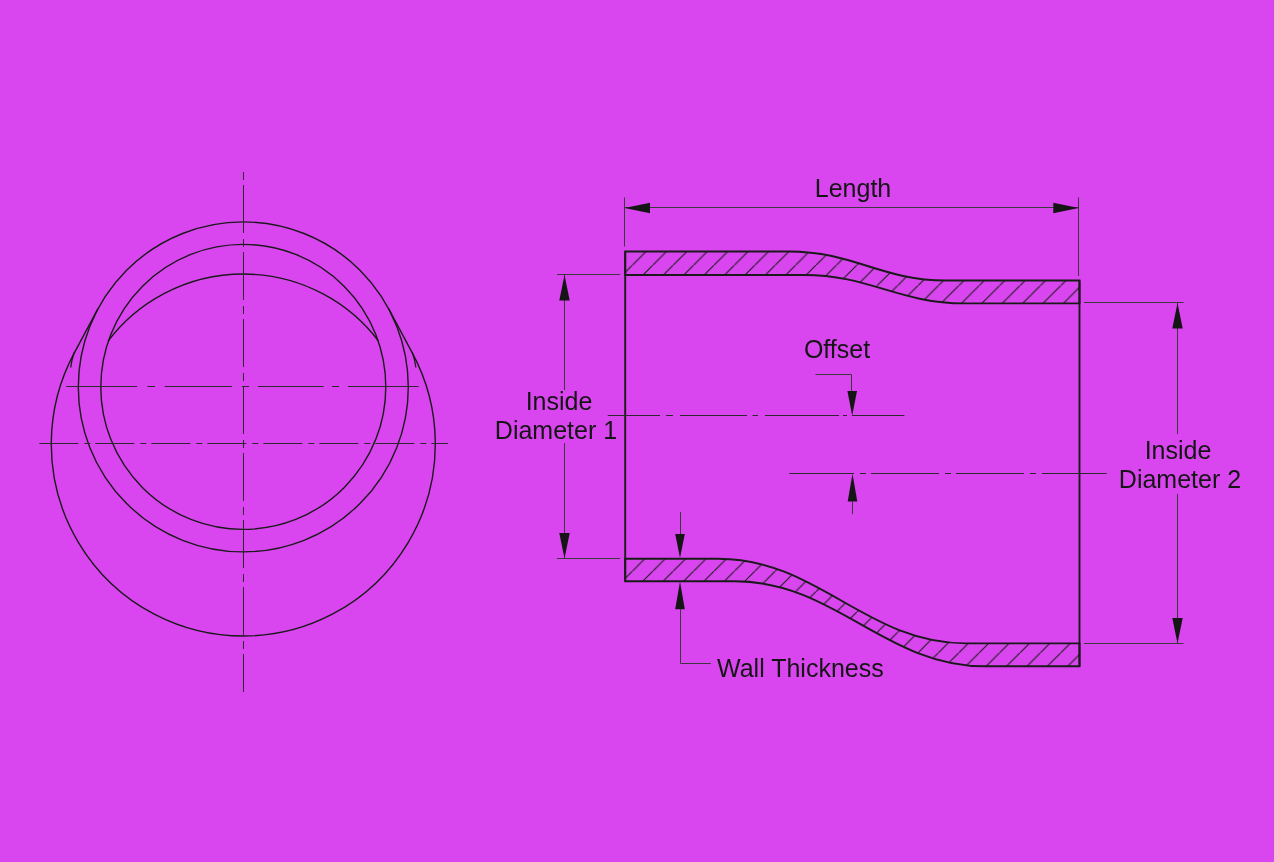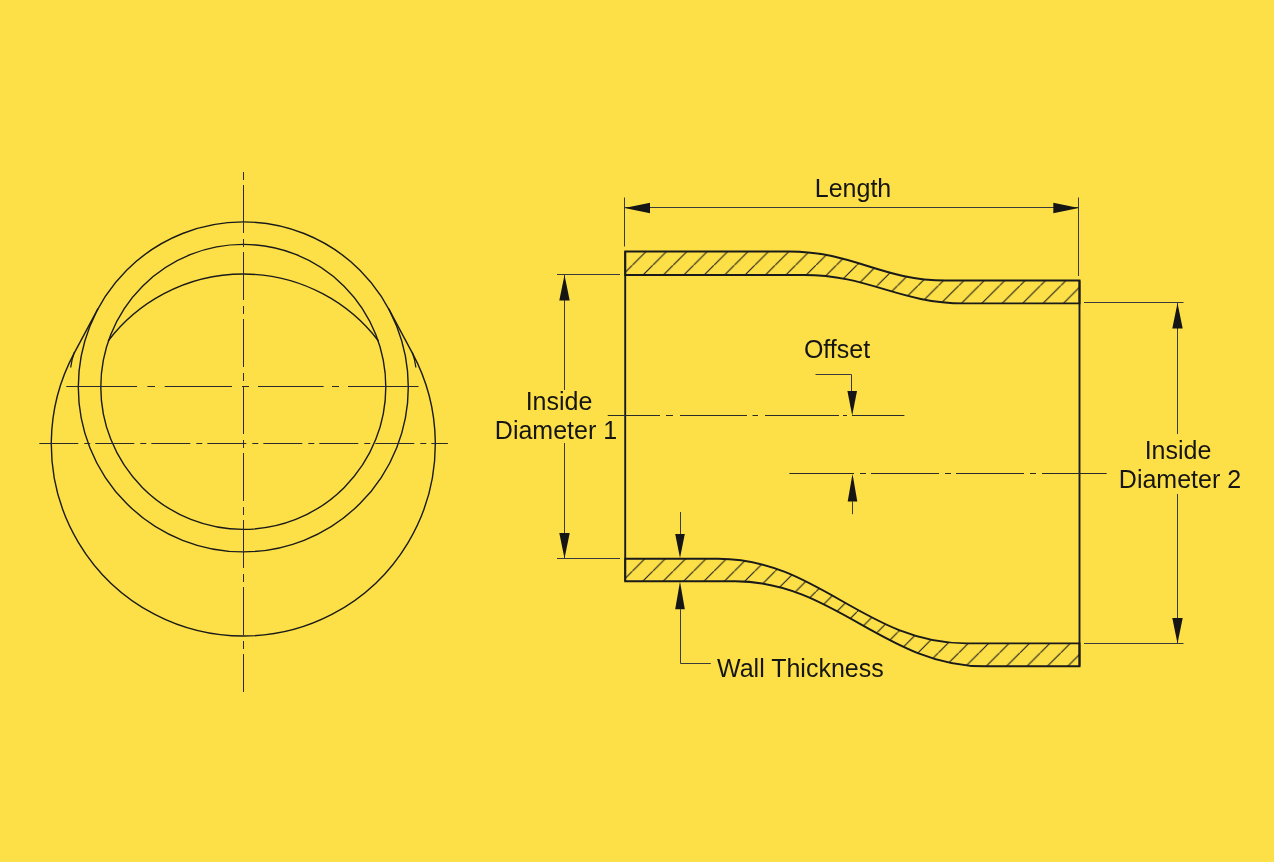--- a/index.html
+++ b/index.html
@@ -1,16 +1,16 @@
 <!DOCTYPE html>
 <html><head>
 <meta charset="utf-8">
 <style>
   html,body{margin:0;padding:0;background:#ffffff;}
-  .wrap{width:1274px;height:862px;position:relative;background:#fde047;}
+  .wrap{width:1274px;height:862px;position:relative;background:#d946ef;}
   svg{display:block;}
   text{font-family:"Liberation Sans", sans-serif;fill:#151515;}
 </style>
 </head>
 <body>
 <div class="wrap">
 <svg width="1274" height="862" viewBox="0 0 1274 862">
   <defs>
     <pattern id="hatch" width="20.4" height="20.4" patternUnits="userSpaceOnUse">
       <path d="M-5,25.4 L25.4,-5 M0,20.4 L20.4,0" stroke="#1a1a1a" stroke-width="1.1" fill="none"></path>

